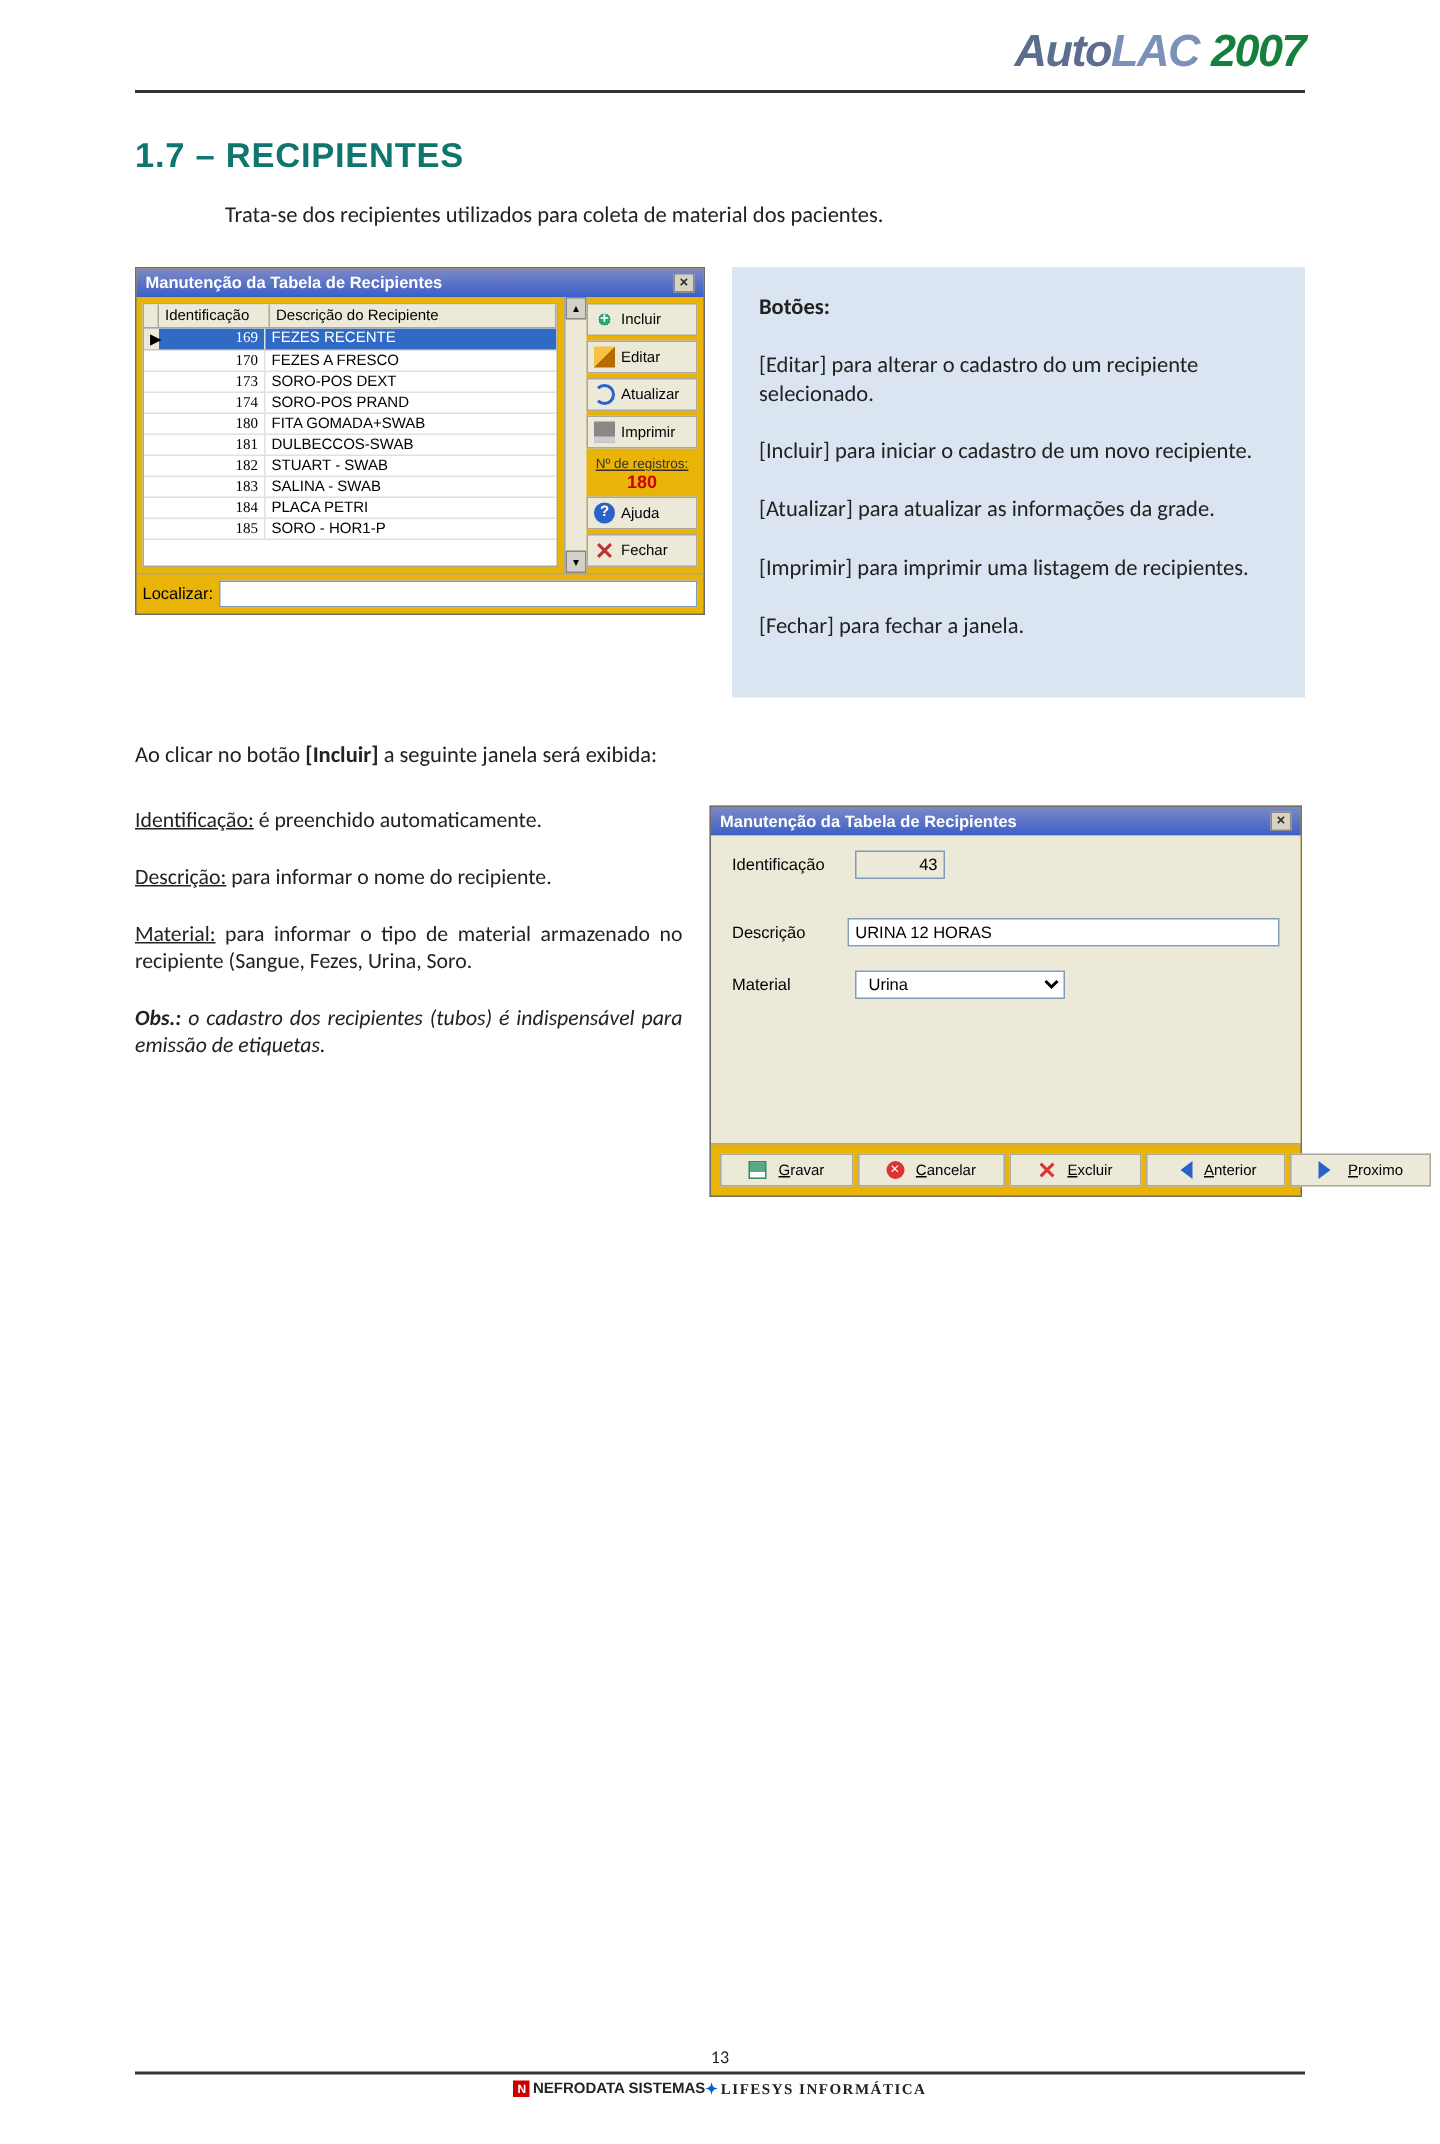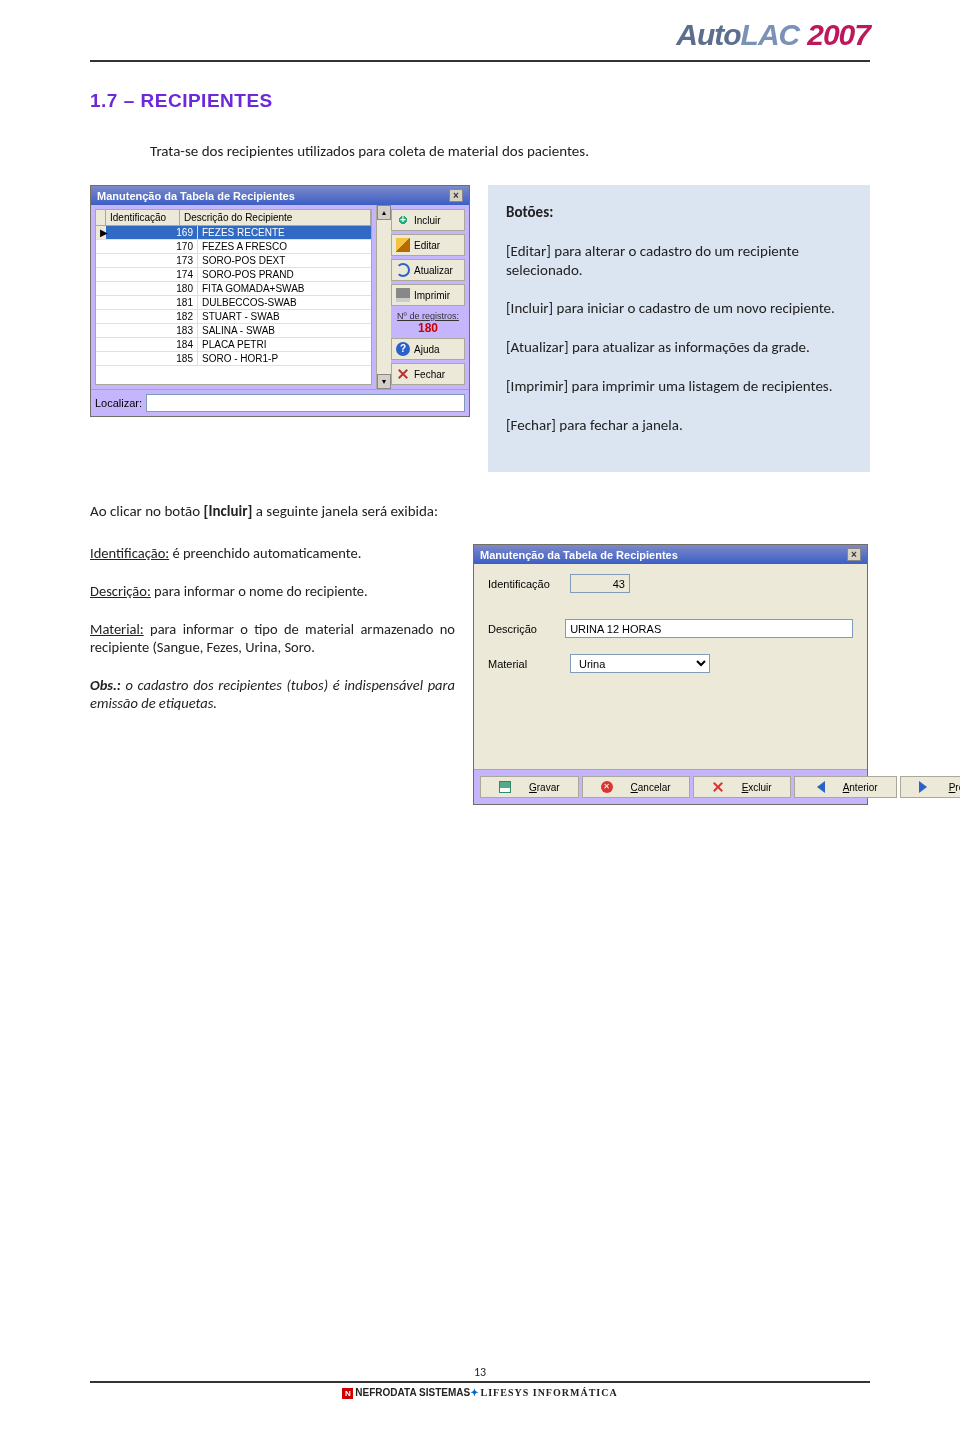--- a/index.html
+++ b/index.html
@@ -15,40 +15,40 @@
     padding: 30px 90px 0 90px;
   }
   .header-logo {
     position: absolute;
     top: 18px;
     right: 90px;
     font-family: Arial, sans-serif;
   }
   .header-logo .auto { font-size: 30px; font-weight: 900; font-style: italic; color: #5c6d8e; letter-spacing: -1px; }
   .header-logo .lac { font-size: 30px; font-weight: 900; font-style: italic; color: #7a91b8; letter-spacing: -1px; }
-  .header-logo .year { font-size: 30px; font-weight: 900; font-style: italic; color: #be185d; margin-left: 8px; letter-spacing: -1px; }
+  .header-logo .year { font-size: 30px; font-weight: 900; font-style: italic; color: #15803d; margin-left: 8px; letter-spacing: -1px; }
   .header-rule { position: absolute; top: 60px; left: 90px; right: 90px; height: 2px; background: #333; }
 
   .content { margin-top: 60px; }
 
   h1.section {
-    color: #6d28d9;
+    color: #0f766e;
     font-family: Verdana, sans-serif;
     font-weight: 900;
-    font-size: 19px;
-    margin-bottom: 30px;
+    font-size: 23px;
+    margin-bottom: 18px;
     letter-spacing: 0.5px;
   }
   p.intro { font-size: 15px; margin-left: 60px; margin-bottom: 25px; }
 
   .row { display: flex; gap: 18px; align-items: flex-start; }
 
   
   .win {
-    background: #c4b5fd;
+    background: #eab308;
     border: 1px solid #716f64;
     font-family: Tahoma, sans-serif;
     font-size: 11px;
     color: #000;
   }
   .win .titlebar {
     background: linear-gradient(#7d89c7, #3b5fc6);
     color: #fff;
     padding: 3px 6px;
     font-weight: bold;
@@ -69,21 +69,21 @@
   .win1 { width: 380px; }
   .win1 .body { display: flex; }
   .grid-area { flex: 1; background: #fff; border: 1px solid #aca899; margin: 4px; }
   .grid-head { display: flex; background: #ece9d8; border-bottom: 1px solid #aca899; }
   .grid-head div { padding: 2px 4px; border-right: 1px solid #aca899; font-size: 10px; }
   .grid-head .c1 { width: 74px; }
   .grid-head .c2 { flex: 1; }
   .grid-rows { max-height: 175px; overflow: hidden; position: relative; }
   .grid-row { display: flex; border-bottom: 1px solid #e0e0e0; }
   .grid-row div { padding: 1px 4px; font-size: 10px; }
-  .grid-row .c1 { width: 92px; text-align: right; border-right: 1px solid #e0e0e0; }
+  .grid-row .c1 { width: 71px; text-align: right; border-right: 1px solid #e0e0e0; font-family: Liberation Serif, serif; }
   .grid-row .c2 { flex: 1; }
   .grid-row.sel { background: #316ac5; color: #fff; }
   .grid-ptr { width: 10px; text-align: center; color: #000; }
   .grid-row.sel .grid-ptr { color: #000; background: #ece9d8; }
   .sidebar {
     width: 78px;
     padding: 4px 4px 4px 0;
     display: flex;
     flex-direction: column;
     gap: 3px;
@@ -139,21 +139,21 @@
   }
   .win2 .btn {
     flex: 1;
     background: #ece9d8;
     border: 1px solid #aca899;
     padding: 4px 18px;
     font-size: 10px;
     display: flex;
     align-items: center;
     justify-content: center;
-    gap: 18px;
+    gap: 8px;
     cursor: pointer;
   }
   .btn .ic { width: 12px; height: 12px; display: inline-block; }
   .btn .ul { text-decoration: underline; }
 
   
   .page-footer {
     position: absolute;
     bottom: 30px;
     left: 90px;

